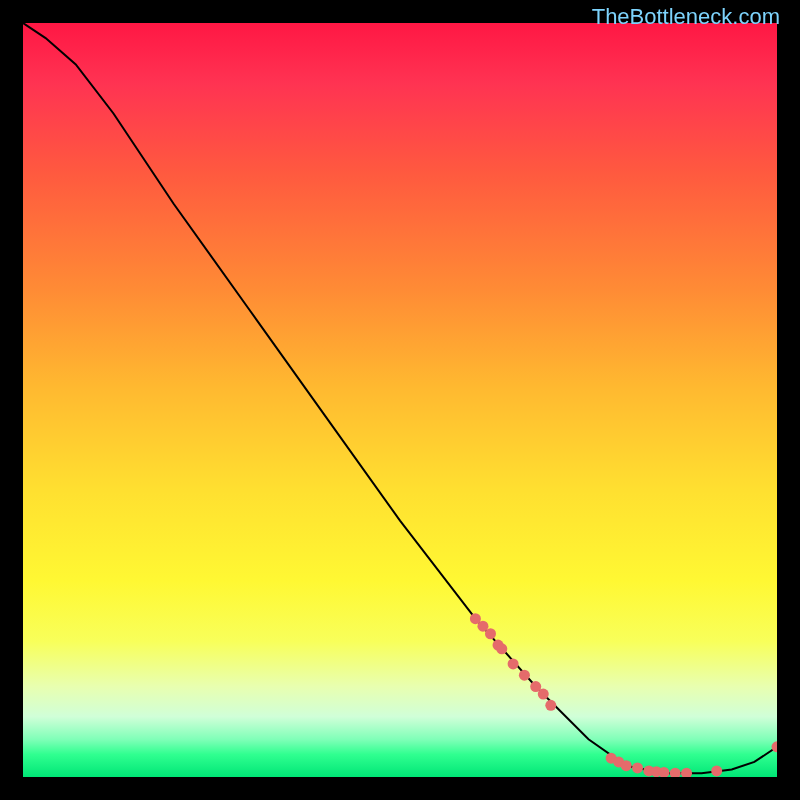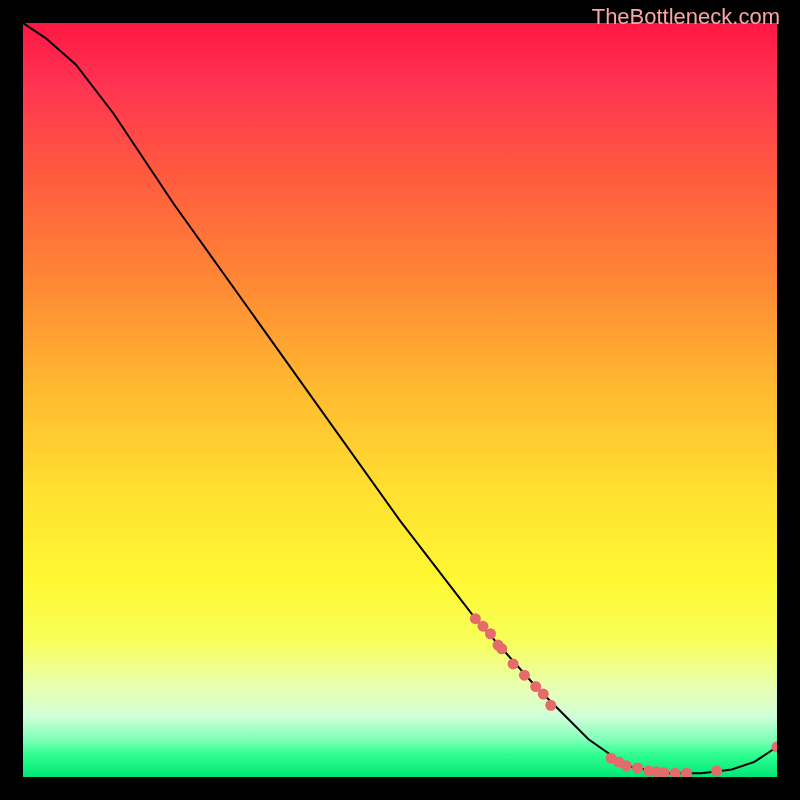--- a/index.html
+++ b/index.html
@@ -8,21 +8,21 @@
     width: 800px;
     height: 800px;
     background: #000;
     position: relative;
     font-family: Arial, sans-serif;
   }
   .watermark {
     position: absolute;
     top: 4px;
     right: 20px;
-    color: #fca5a5;
+    color: #7dd3fc;
     font-size: 22px;
     font-weight: normal;
     z-index: 10;
   }
   .chart-area {
     position: absolute;
     left: 23px;
     top: 23px;
     width: 754px;
     height: 754px;

